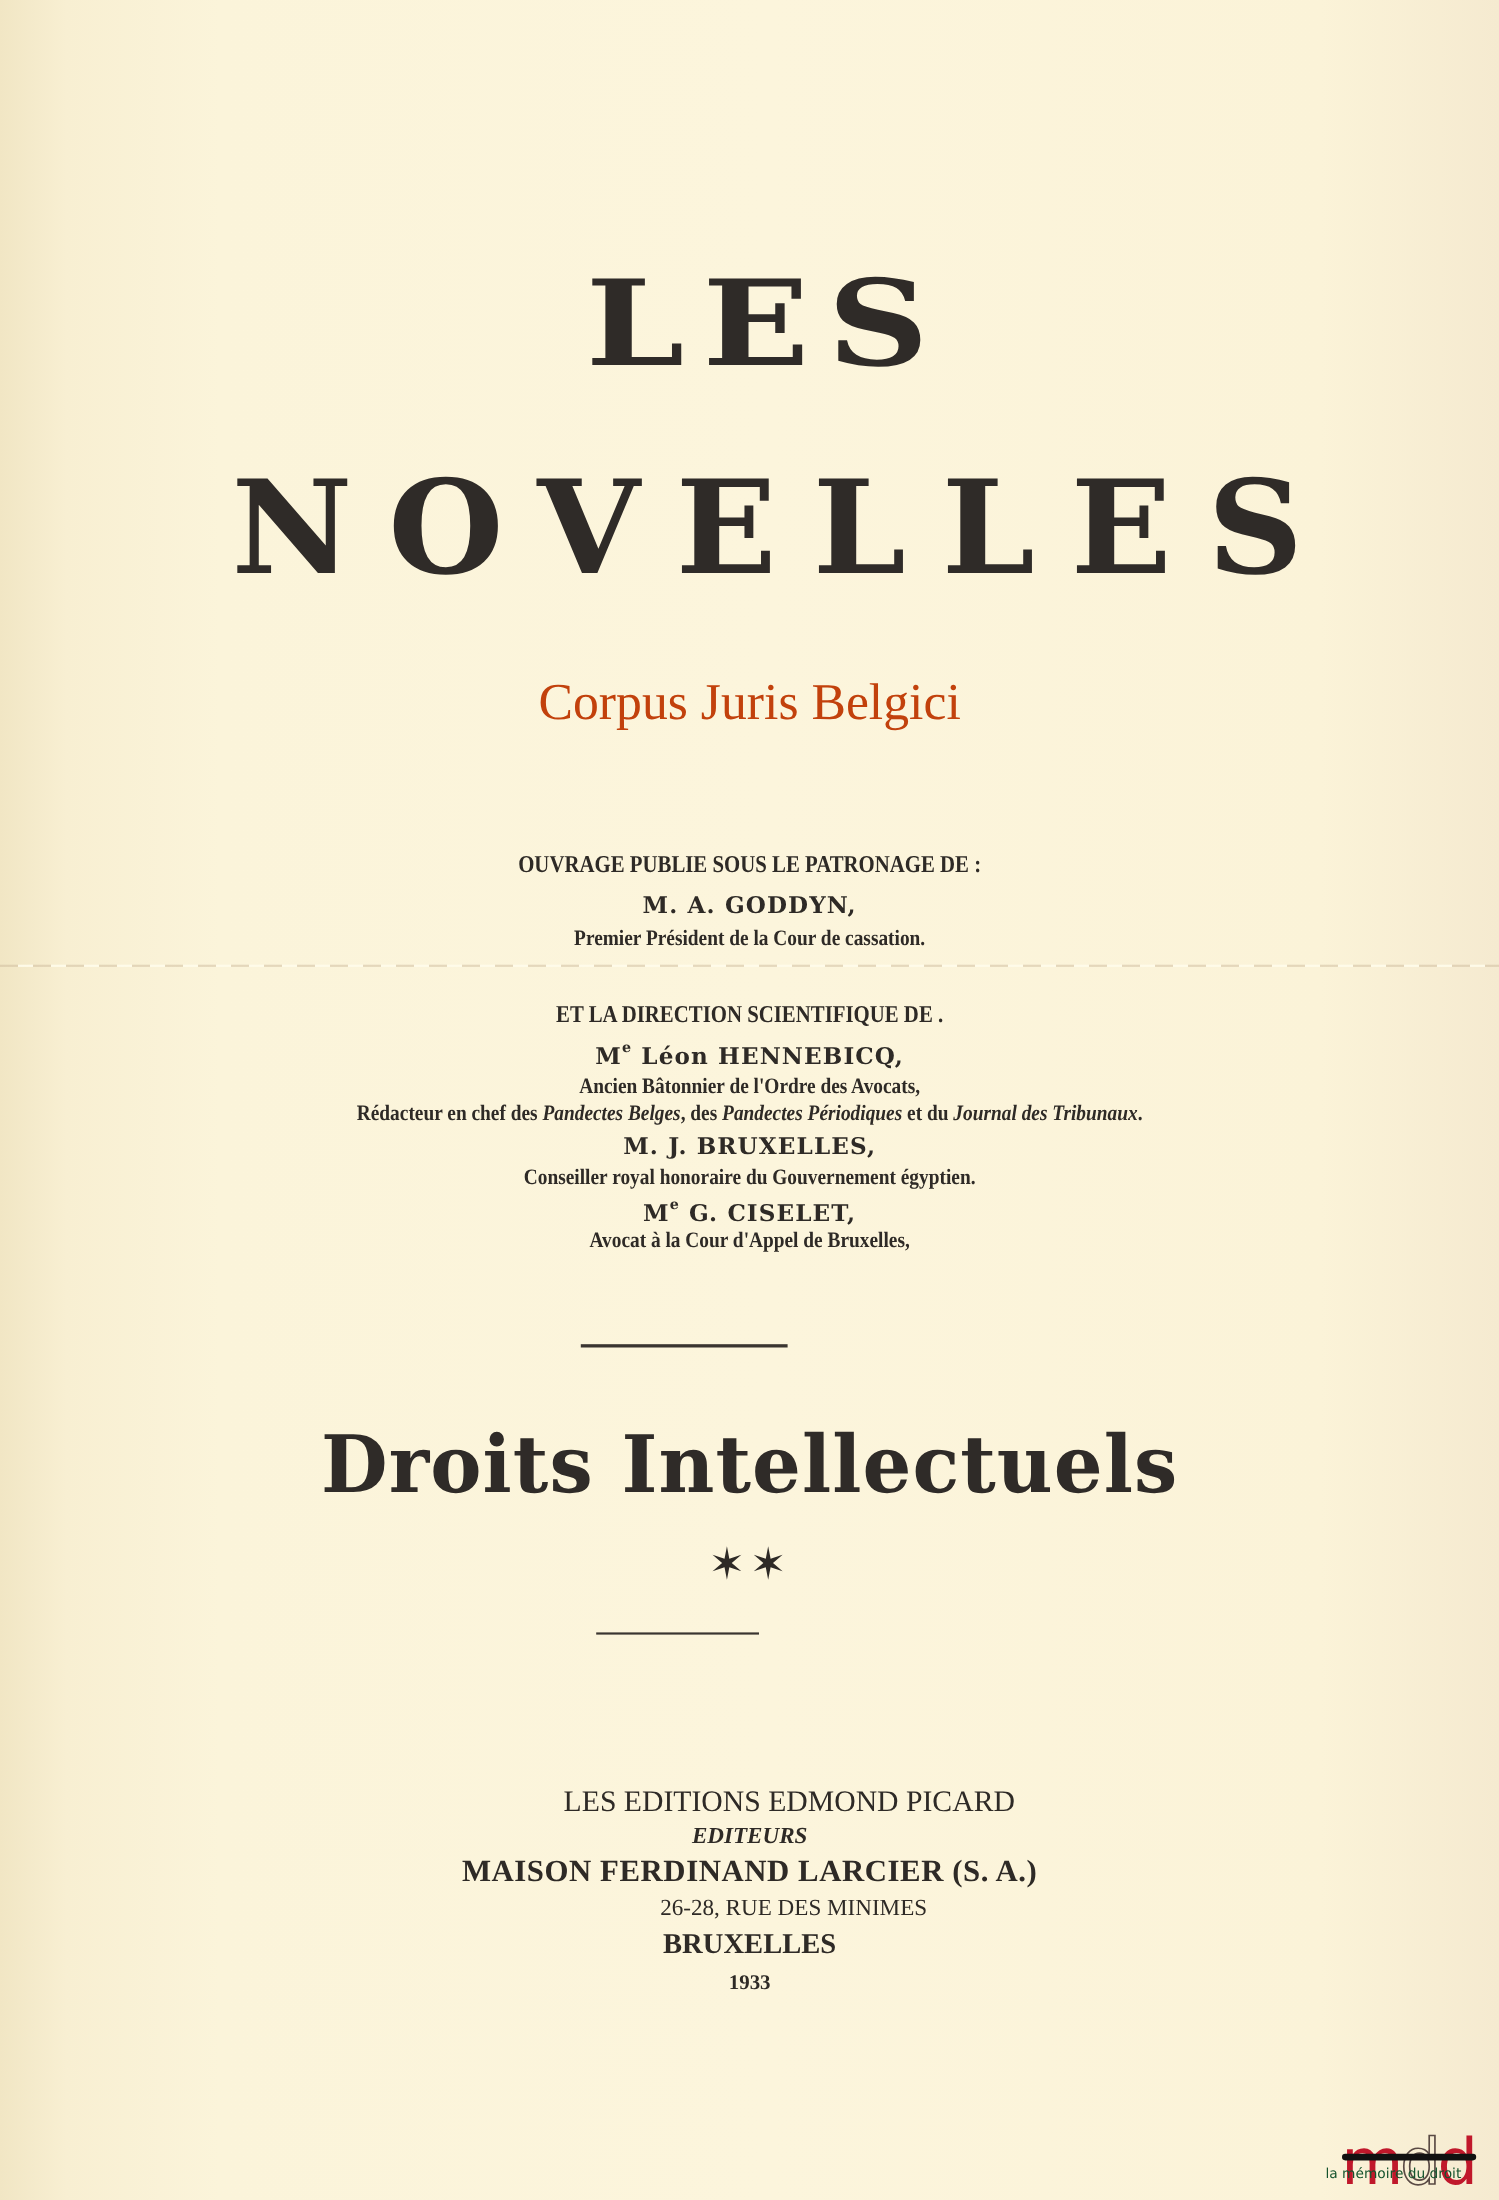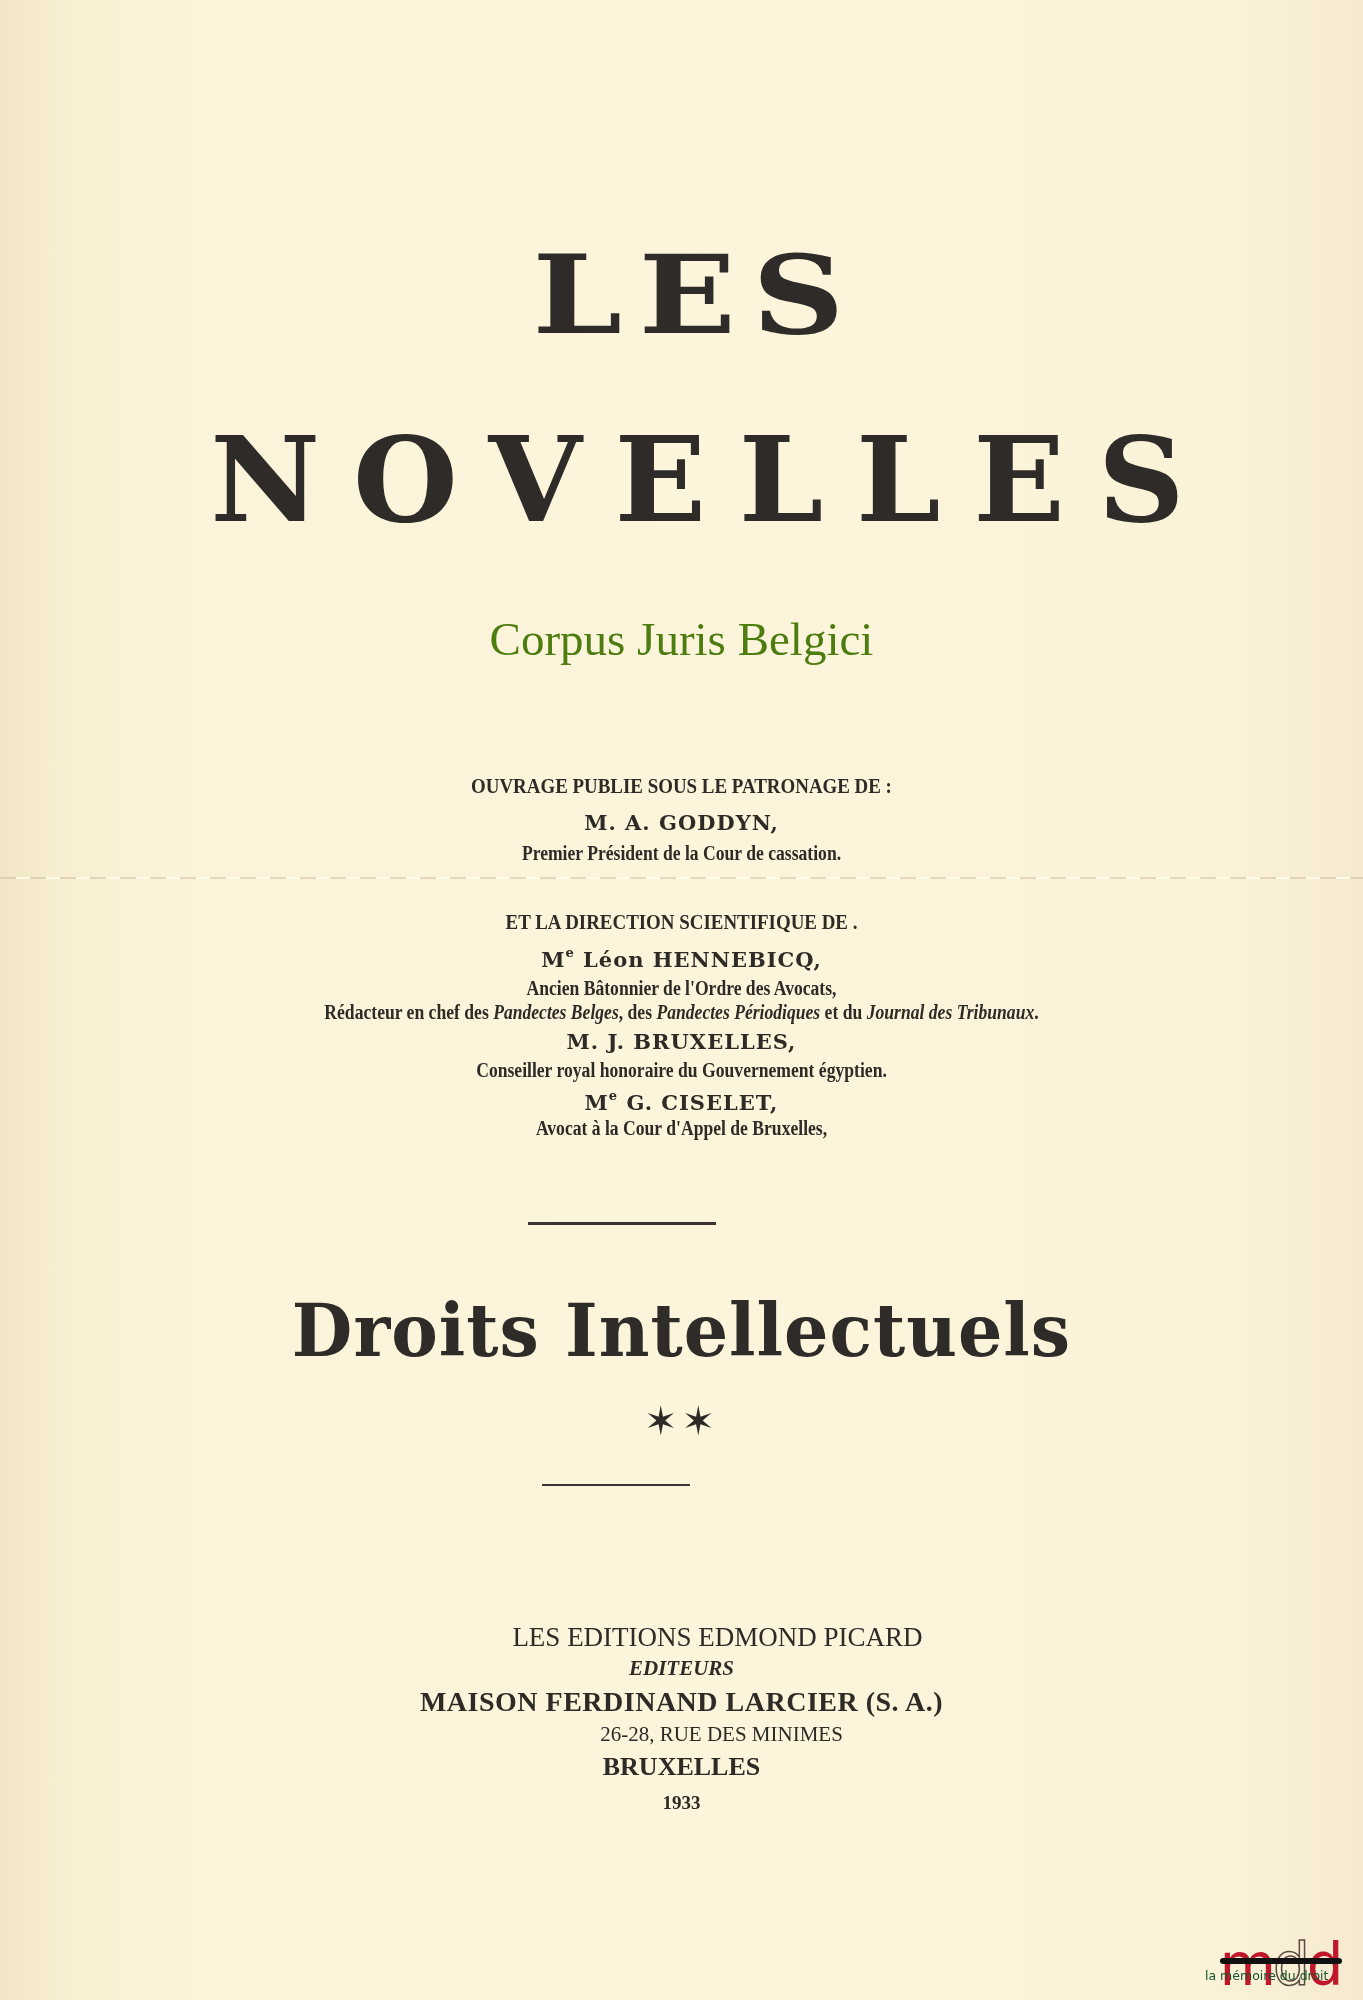--- a/index.html
+++ b/index.html
@@ -17,21 +17,21 @@
   .title-les {
     top:232px; font-family:"DejaVu Serif", serif; font-weight:bold;
     font-size:108px; letter-spacing:14px; transform:scaleX(1.18); transform-origin:center;
     color:#2f2b28; padding-left:14px;
   }
   .title-nov {
     top:410px; font-family:"DejaVu Serif", serif; font-weight:bold;
     font-size:118px; letter-spacing:32px; transform:scaleX(1.02); transform-origin:center;
     color:#2f2b28; padding-left:32px;
   }
-  .subtitle { top:612px; font-size:47px; color:#4d7c0f; }
+  .subtitle { top:612px; font-size:47px; color:#c2410c; }
   .caps-cond { font-family:"Liberation Serif", serif; font-weight:bold; transform:scaleX(0.86); transform-origin:center; }
   .small { font-size:22px; }
   .name { font-family:"DejaVu Serif", serif; font-weight:bold; font-size:21px; letter-spacing:1px; }
   .desc { font-size:20px; font-weight:bold; transform:scaleX(0.88); transform-origin:center; }
   .sup { font-size:13px; vertical-align:top; position:relative; top:-2px; }
   .rule { position:absolute; height:3px; background:#3a3530; }
   .droits {
     top:1288px; font-family:"DejaVu Serif", serif; font-weight:bold;
     font-size:72px; letter-spacing:1px; transform:scaleX(0.97); transform-origin:center; color:#2f2b28;
   }

